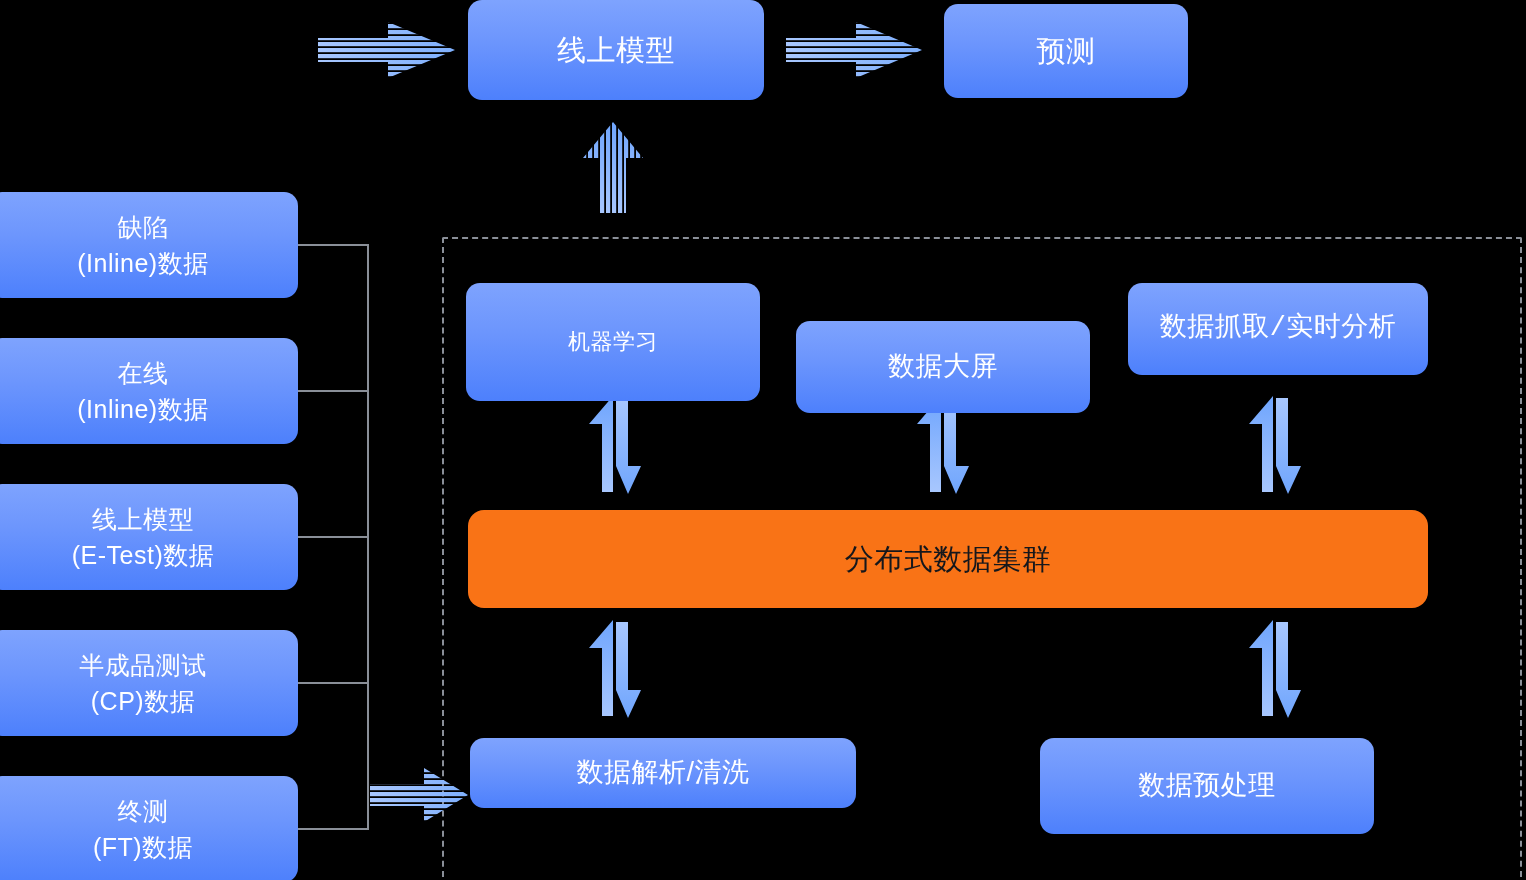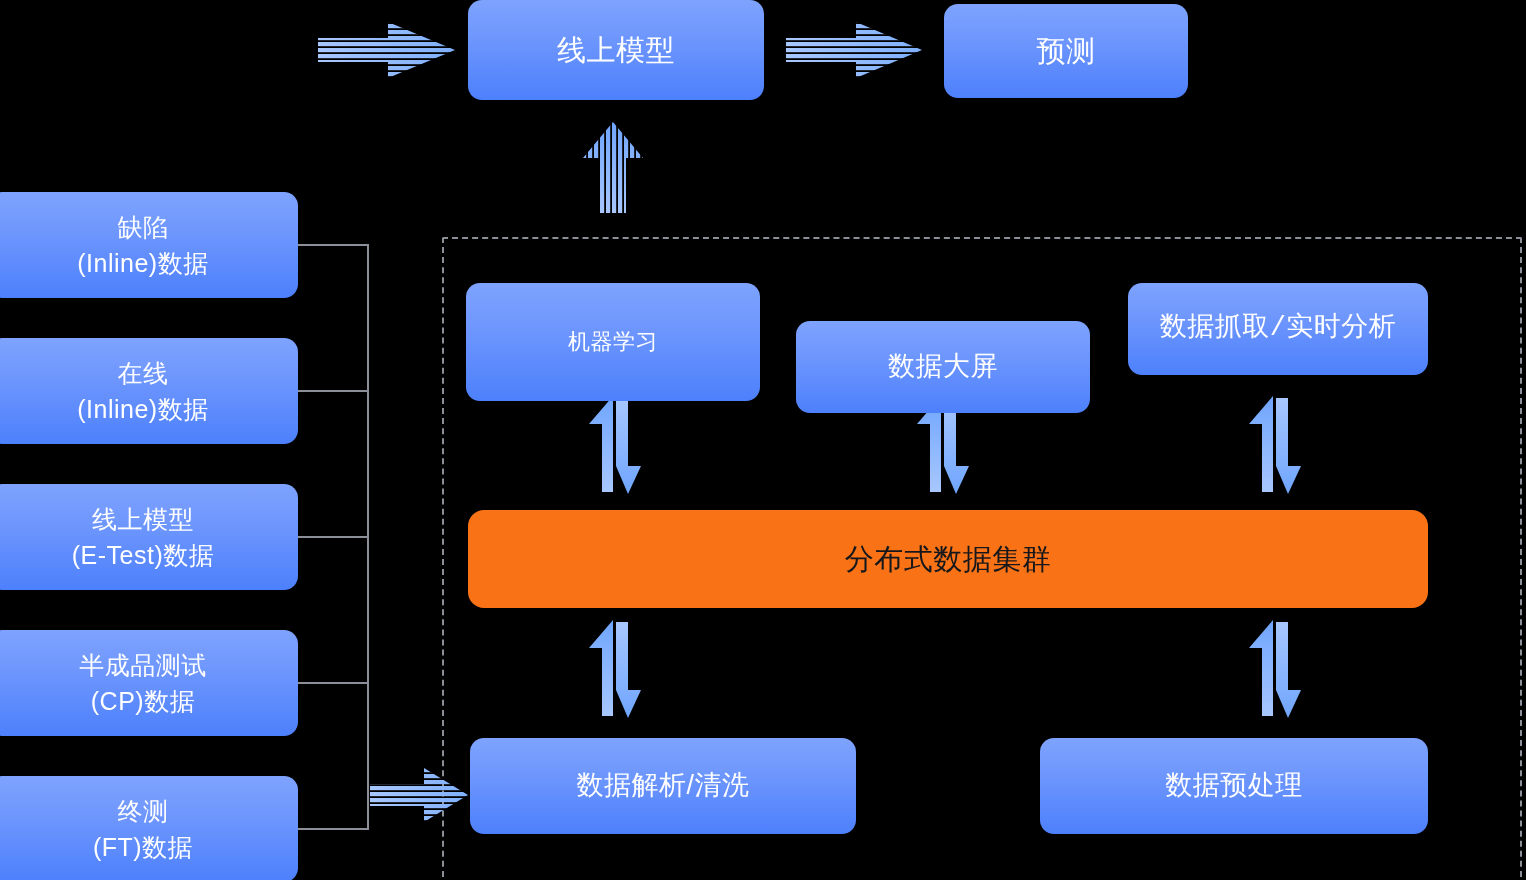--- a/index.html
+++ b/index.html
@@ -206,21 +206,21 @@
   </div>
 
   <div class="node" style="left:1128px; top:283px; width:300px; height:92px; font-size:27px;font-family:Liberation Mono, monospace;">
     <span class="ln">数据抓取/实时分析</span>
   </div>
 
   <div class="node white" style="left:468px; top:510px; width:960px; height:98px; font-size:29px;">
     <span class="ln">分布式数据集群</span>
   </div>
 
-  <div class="node" style="left:470px; top:738px; width:386px; height:96px; font-size:27px;">
+  <div class="node" style="left:470px; top:738px; width:386px; height:70px; font-size:27px;">
     <span class="ln">数据解析/清洗</span>
   </div>
 
-  <div class="node" style="left:1040px; top:738px; width:388px; height:96px; font-size:27px;">
+  <div class="node" style="left:1040px; top:738px; width:334px; height:96px; font-size:27px;">
     <span class="ln">数据预处理</span>
   </div>
 
 </div>
 
 </body></html>

